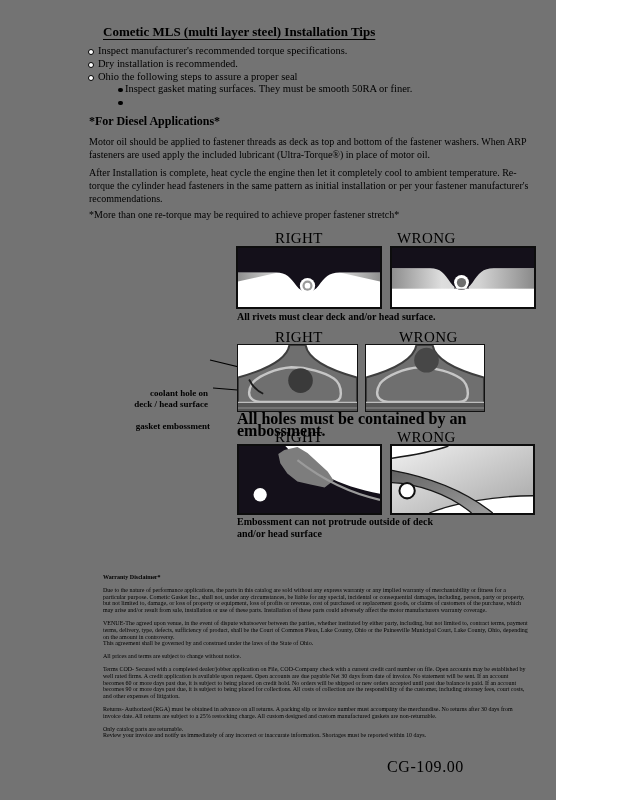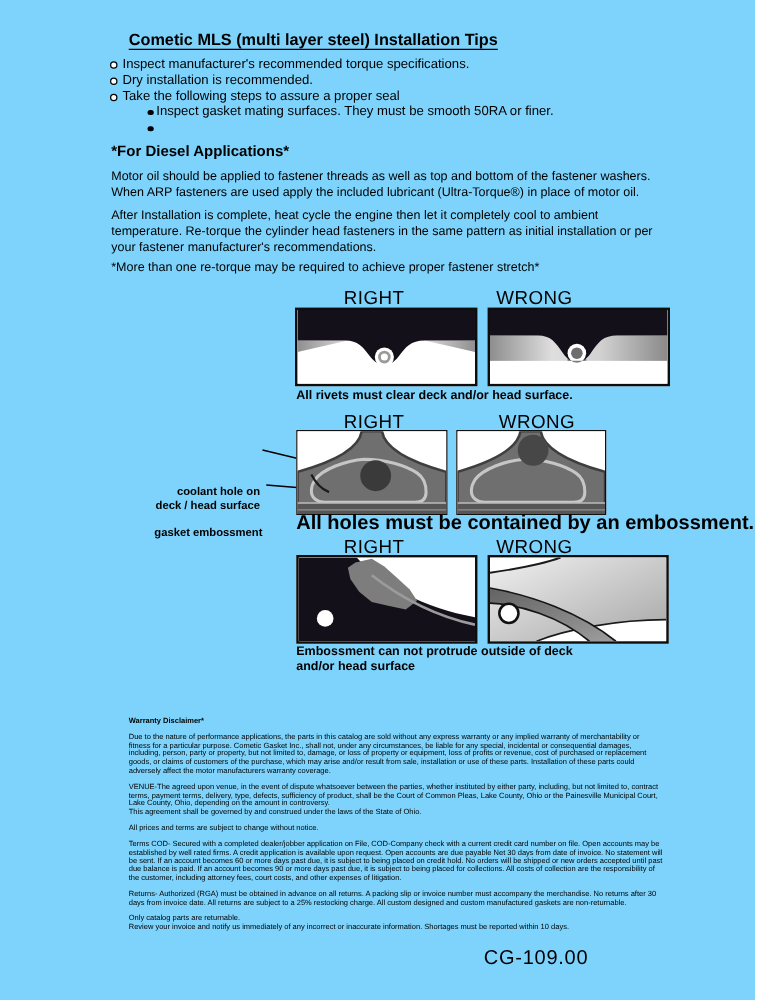--- a/index.html
+++ b/index.html
@@ -1,18 +1,18 @@
 <!DOCTYPE html>
 <html><head>
 <meta charset="utf-8">
 <style>
   html,body { margin:0; padding:0; background:#ffffff; }
   .page {
-    position:relative; width:604px; height:800px; background:#7dd3fc;
-    font-family:Liberation Sans, sans-serif; color:#000; overflow:hidden;
+    position:relative; width:556px; height:800px; background:#737373;
+    font-family:Liberation Serif, serif; color:#000; overflow:hidden;
   }
   .abs { position:absolute; }
   .title {
     left:103px; top:24px; font-size:13px; font-weight:bold;
     text-decoration:underline; text-underline-offset:3px;
   }
   .bullets { left:88px; top:45px; width:480px; font-size:10.5px; line-height:12.8px; }
   .bullet-row { position:relative; padding-left:10px; }
   .sub-row { padding-left:37px; }
   .b-circ {
@@ -56,33 +56,33 @@
     <div class="bullet-row">
       <span class="b-circ"></span>
       <span>Inspect manufacturer's recommended torque specifications.</span>
     </div>
     <div class="bullet-row">
       <span class="b-circ"></span>
       <span>Dry installation is recommended.</span>
     </div>
     <div class="bullet-row">
       <span class="b-circ"></span>
-      <span>Take the following steps to assure a proper seal</span>
+      <span>Ohio the following steps to assure a proper seal</span>
     </div>
     <div class="bullet-row sub-row">
       <span class="b-dot"></span>
       <span>Inspect gasket mating surfaces.  They must be smooth 50RA or finer.</span>
     </div>
     <div class="bullet-row sub-row">
       <span class="b-dot"></span>
     </div>
   </div>
 
   <div class="abs diesel-heading">*For Diesel Applications*</div>
-  <div class="abs para p1">Motor oil should be applied to fastener threads as well as top and bottom of the fastener washers. When ARP fasteners are used apply the included lubricant (Ultra-Torque®) in place of motor oil.</div>
+  <div class="abs para p1">Motor oil should be applied to fastener threads as deck as top and bottom of the fastener washers. When ARP fasteners are used apply the included lubricant (Ultra-Torque®) in place of motor oil.</div>
   <div class="abs para p2">After Installation is complete, heat cycle the engine then let it completely cool to ambient temperature. Re-torque the cylinder head fasteners in the same pattern as initial installation or per your fastener manufacturer's recommendations.</div>
   <div class="abs para p3">*More than one re-torque may be required to achieve proper fastener stretch*</div>
 
   <div class="abs dlabel" style="left:275px; top:230px;">RIGHT</div>
   <div class="abs dlabel" style="left:397px; top:230px;">WRONG</div>
 
   <div class="abs dbox bd-thick" style="left:236px; top:246px; width:146px; height:63px;">
     <svg viewBox="0 0 141 58" preserveAspectRatio="none">
       <defs>
         <linearGradient id="g1L" x1="0" y1="0" x2="1" y2="0">

